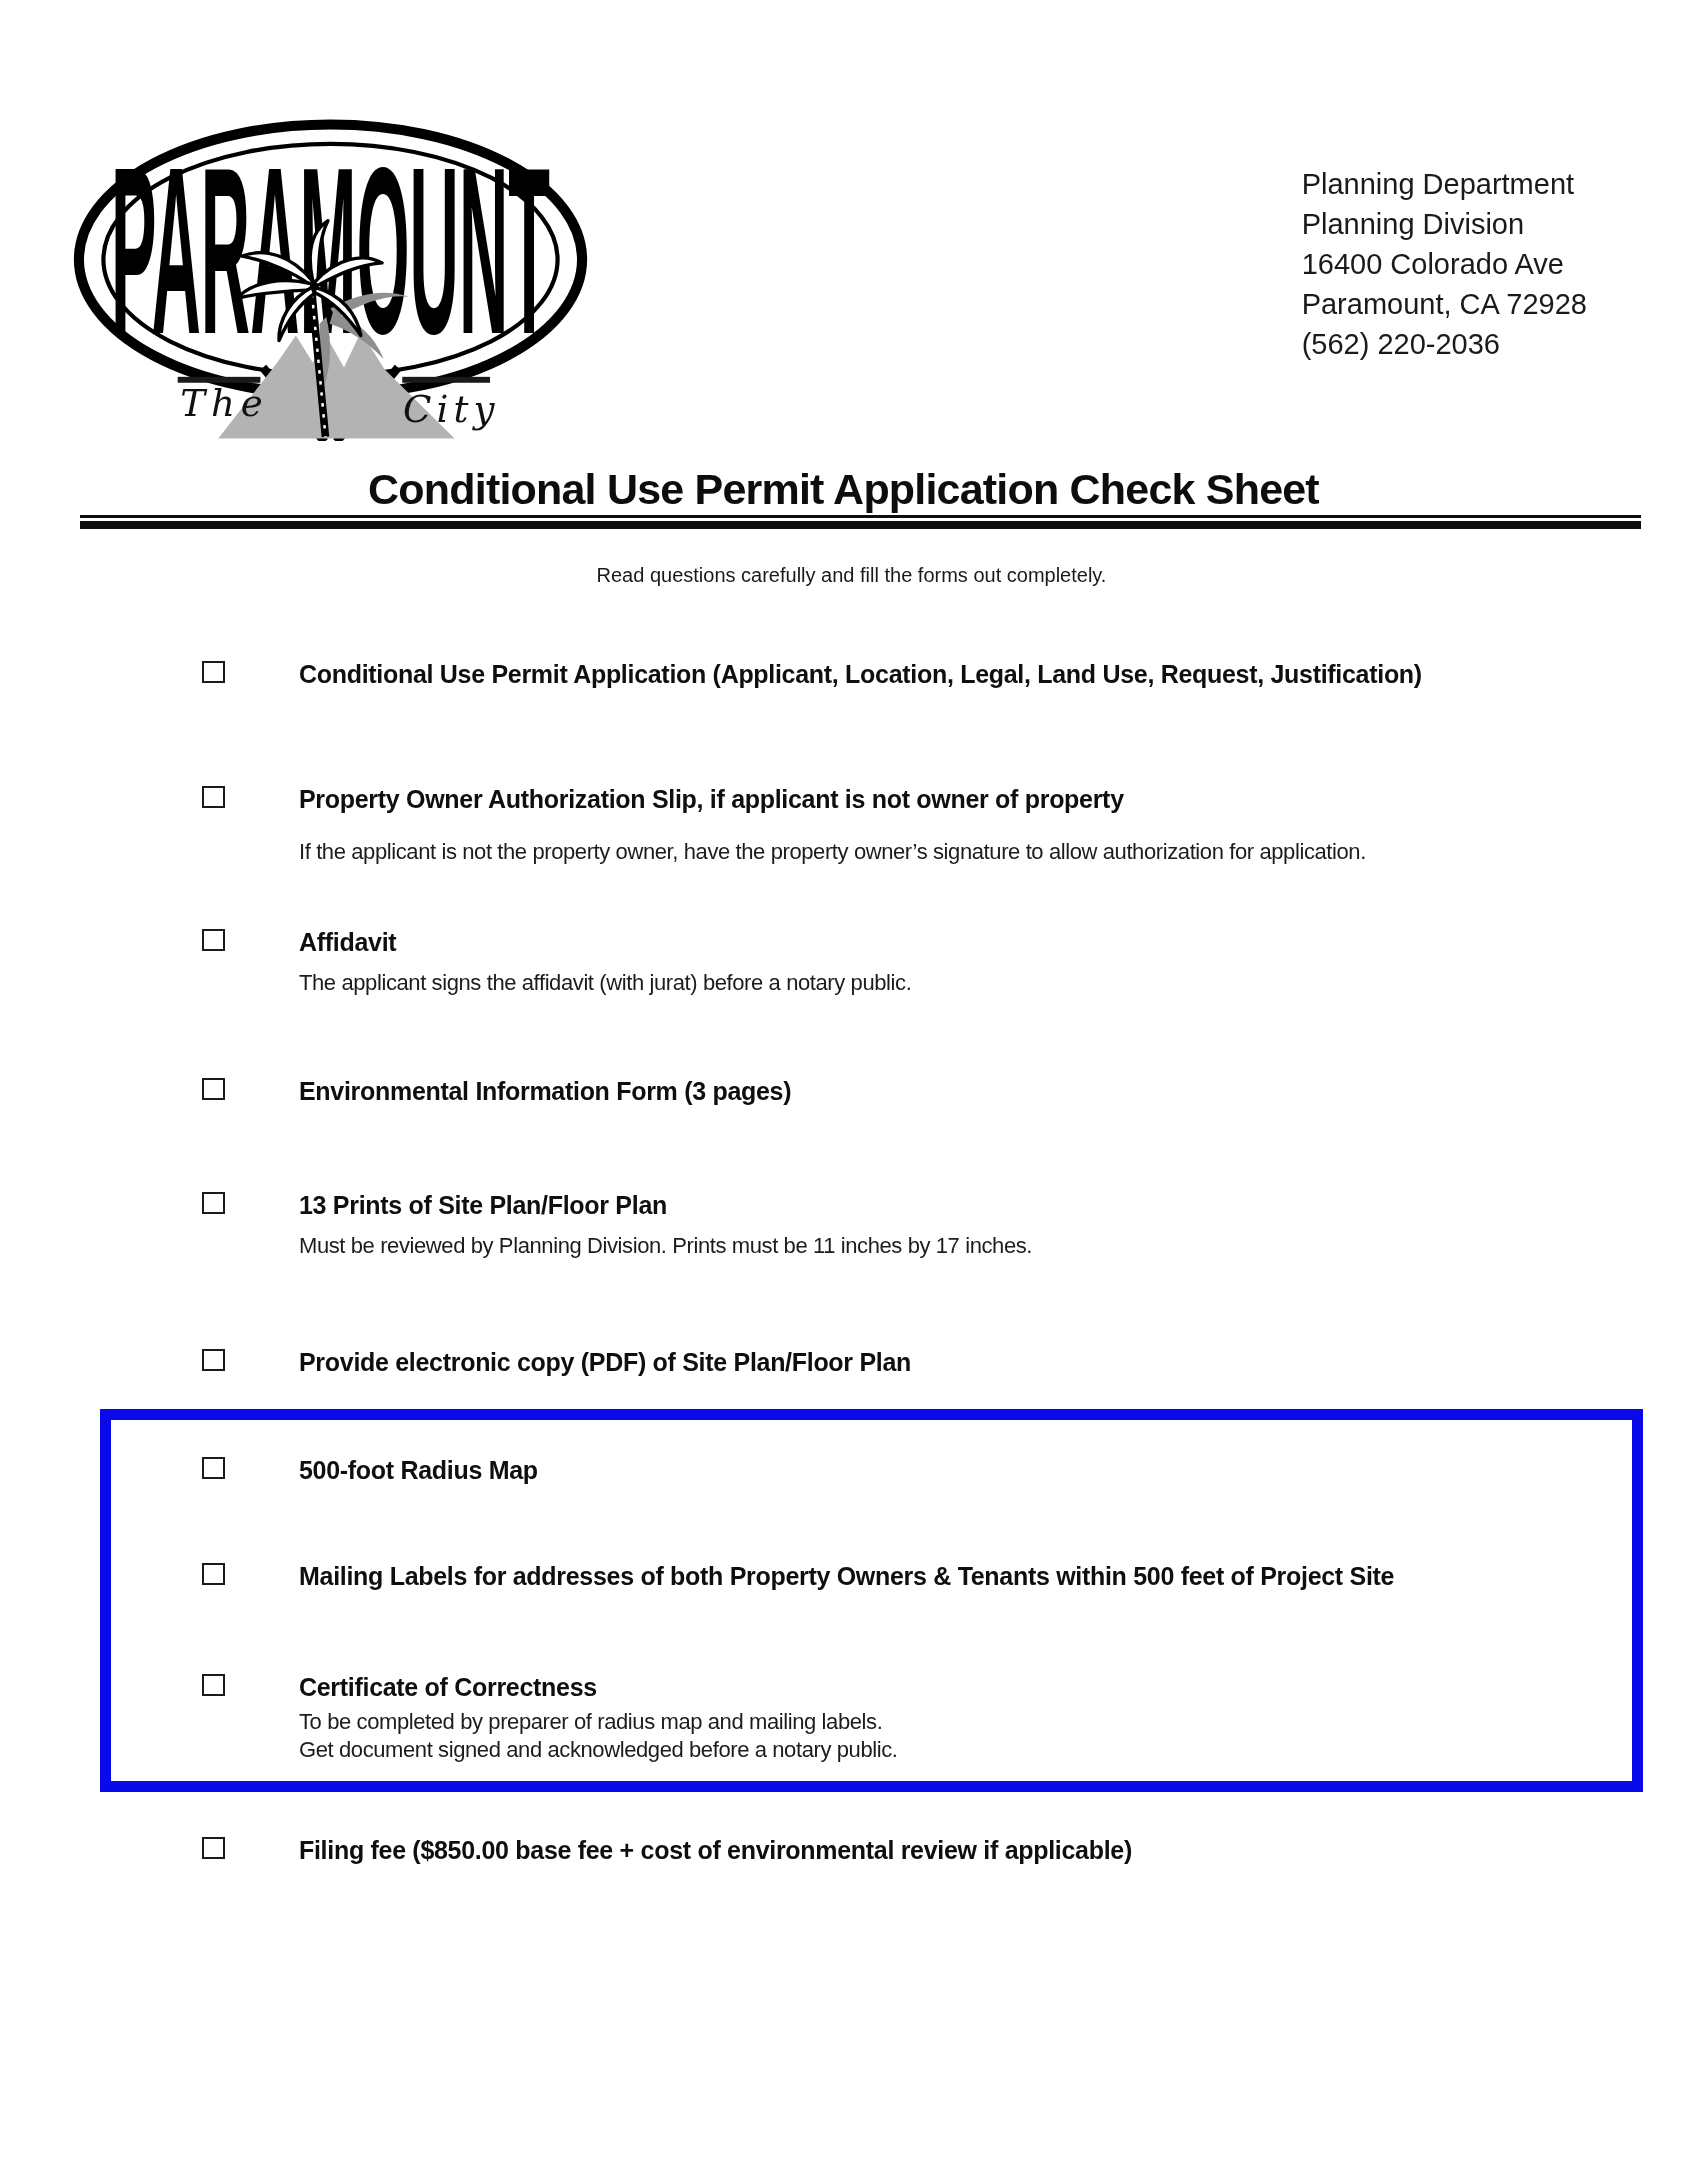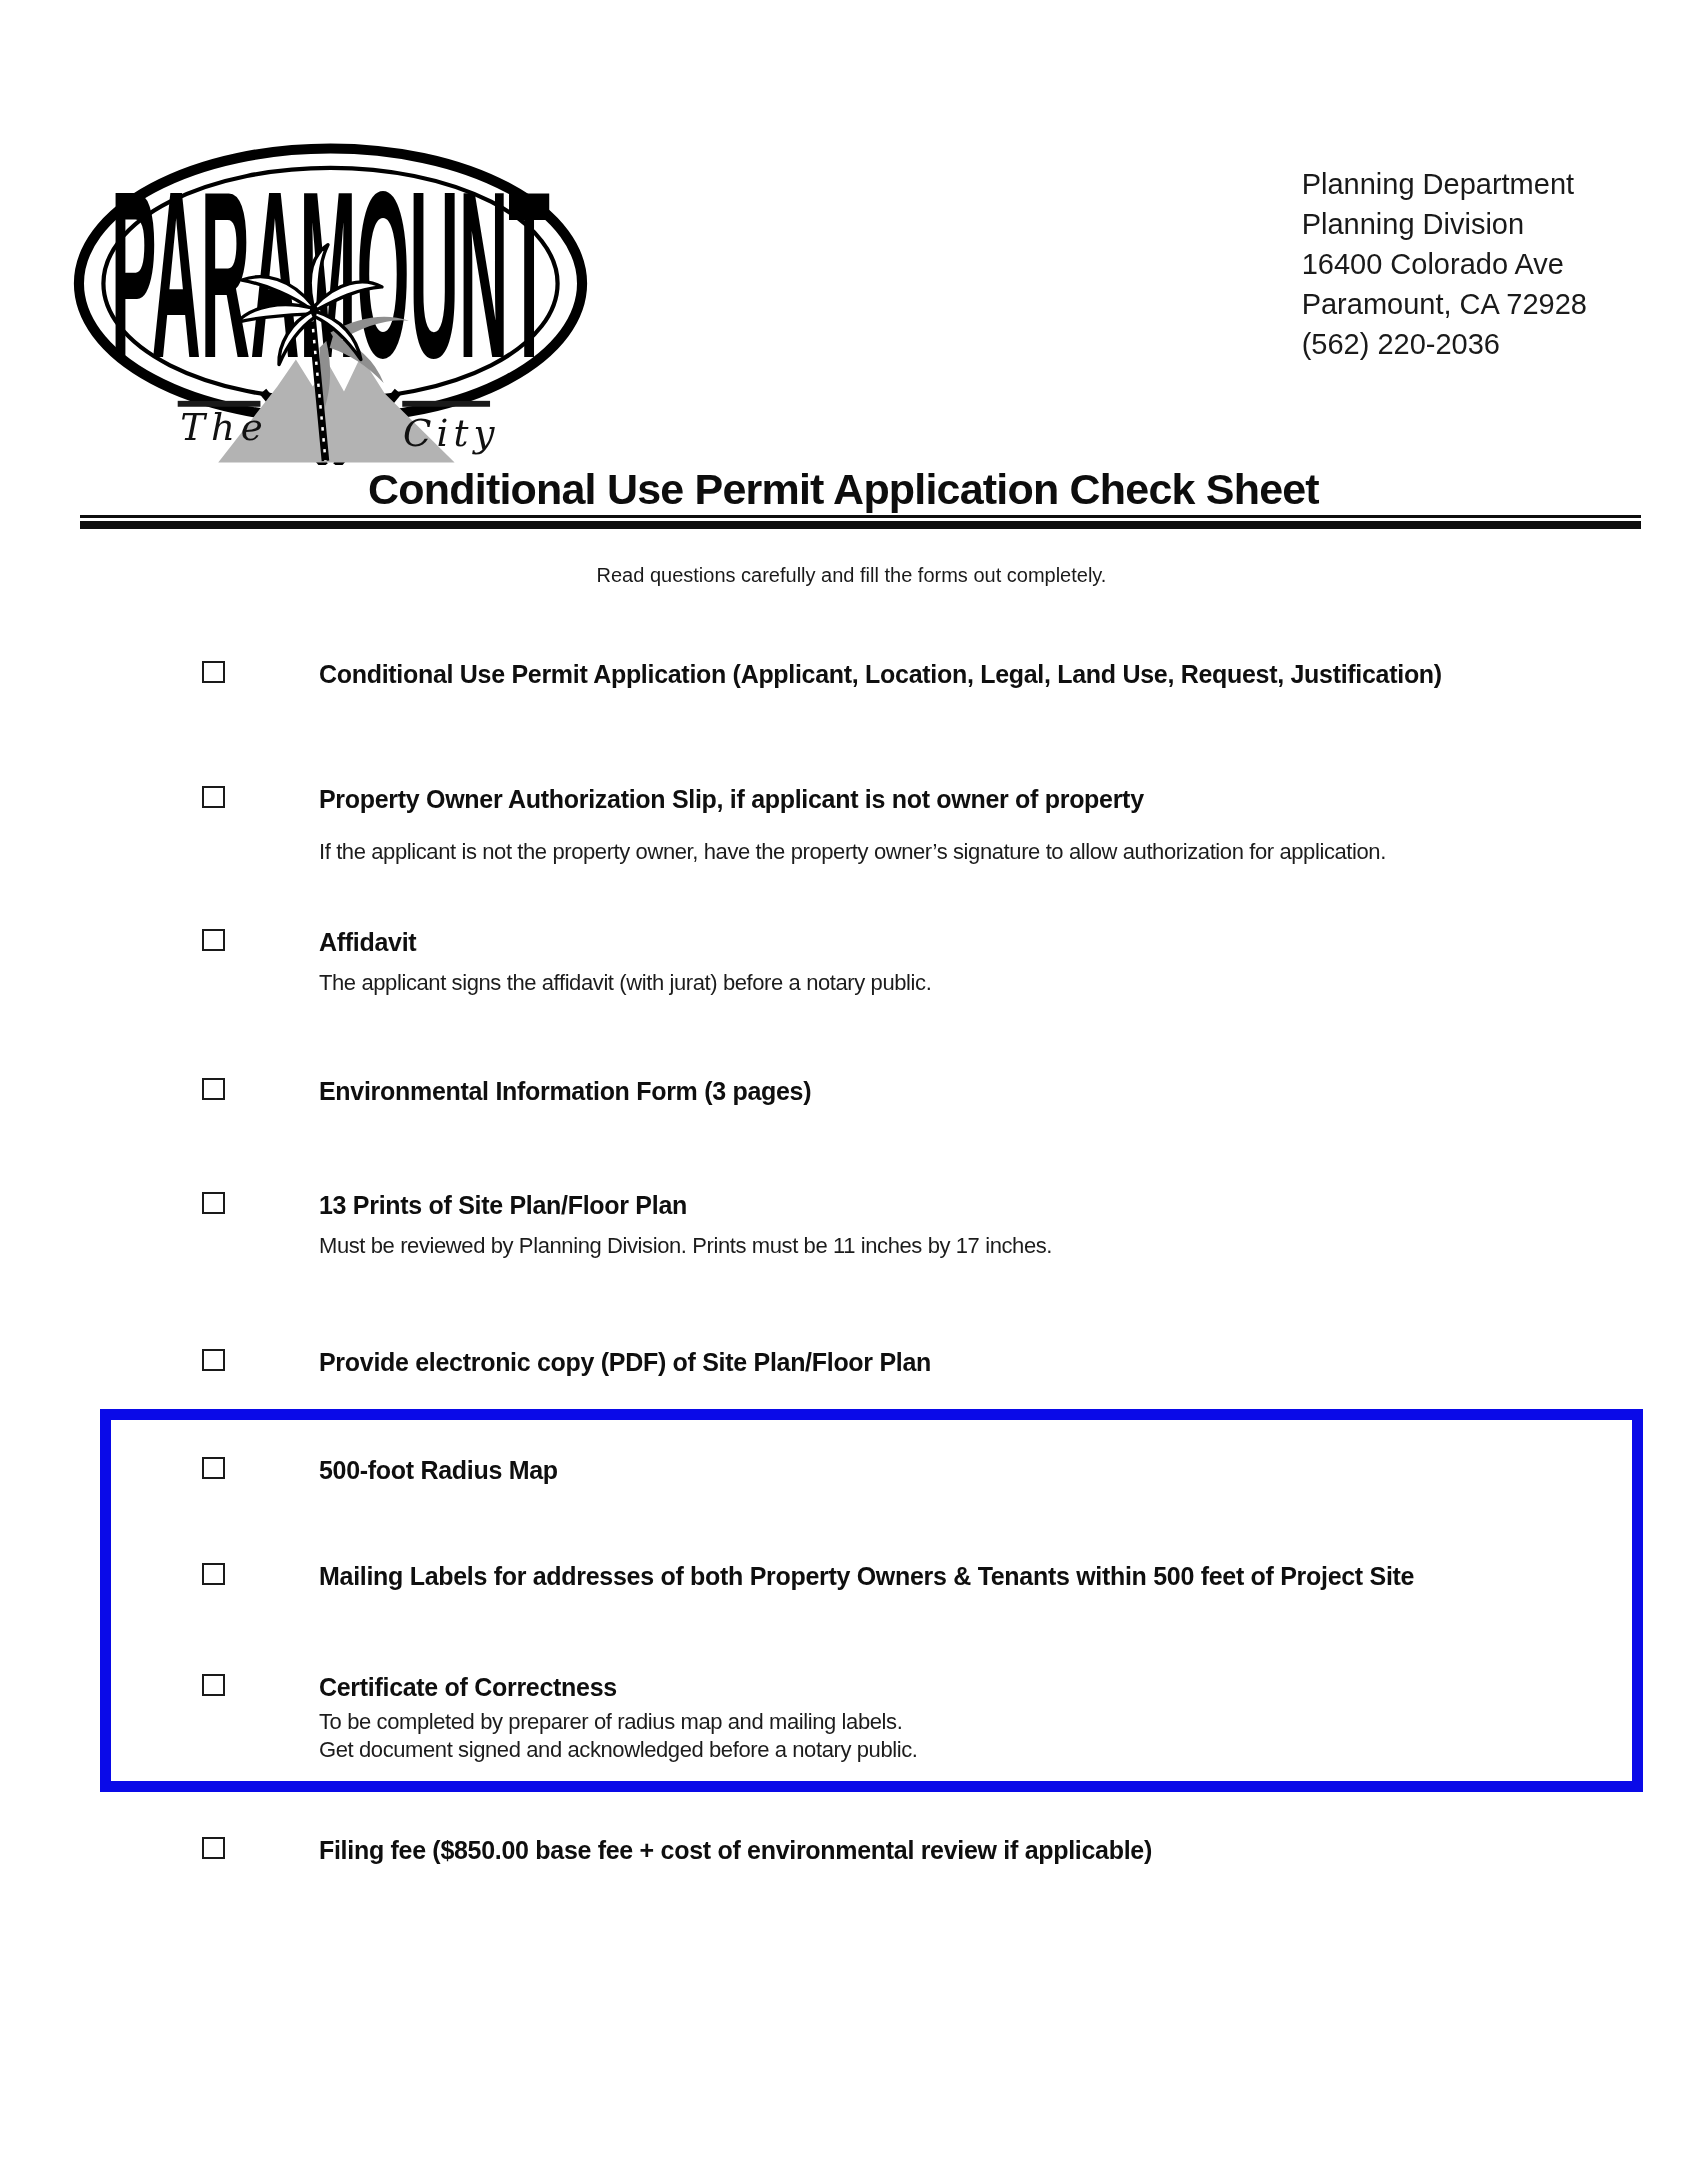--- a/index.html
+++ b/index.html
@@ -10,21 +10,21 @@
     background: #ffffff;
     font-family: "Liberation Sans", sans-serif;
     color: #141414;
     overflow: hidden;
   }
 
   
   .logo {
     position: absolute;
     left: 73px;
-    top: 140px;
+    top: 116px;
     width: 515px;
     height: 325px;
   }
   .address {
     position: absolute;
     top: 164px;
     right: 100px;
     text-align: left;
     font-size: 29px;
     line-height: 40px;
@@ -61,21 +61,20 @@
     font-size: 20px;
     color: #1a1a1a;
     padding-left: 8px;
   }
 
   
   .check-item {
     position: absolute;
     left: 202px;
     width: 1434px;
-    padding-left: 20px;
   }
   .checkbox {
     position: absolute;
     left: 0;
     top: 2.5px;
     width: 18.6px;
     height: 18.6px;
     border: 2.5px solid #1a1a1a;
     background: #ffffff;
   }

